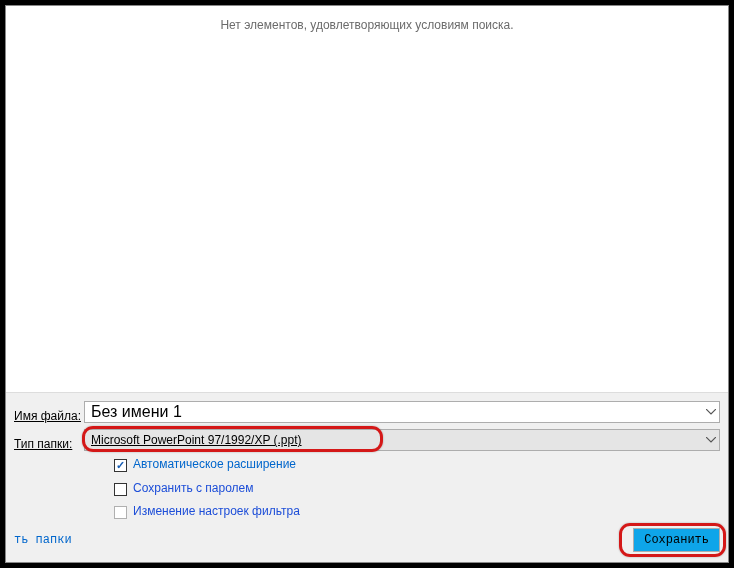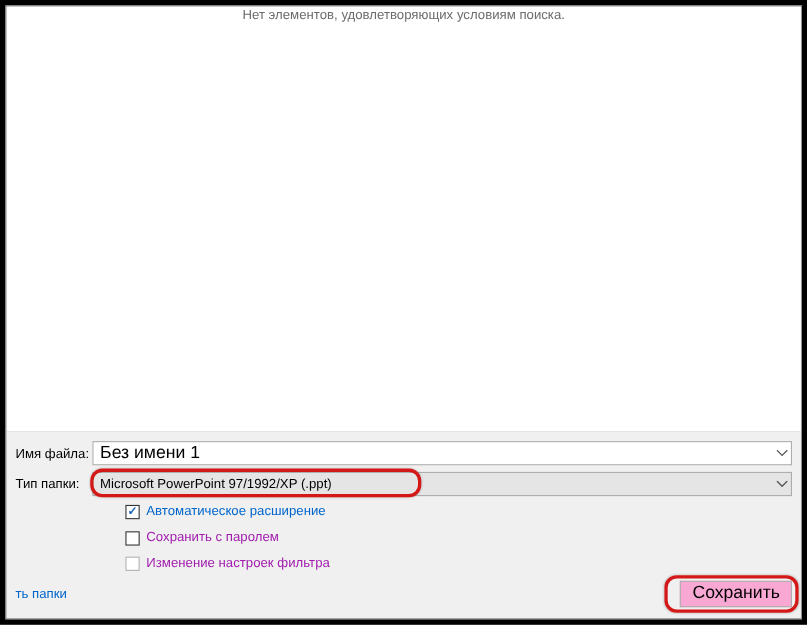--- a/index.html
+++ b/index.html
@@ -19,32 +19,33 @@
       display: flex;
       flex-direction: column;
       overflow: hidden;
     }
     .file-area {
       flex: 1;
       background: #fff;
       display: flex;
       align-items: flex-start;
       justify-content: center;
-      padding-top: 0;
+      padding-top: 12px;
       color: #6b6b6b;
       border-bottom: 1px solid #ddd;
     }
     .bottom-panel {
       background: #f0f0f0;
       padding: 8px 8px 10px 8px;
     }
     .field-row {
       display: flex;
-      align-items: center;
+      align-items: flex-end;
       margin-bottom: 6px;
+      text-decoration: underline;
     }
     .field-label {
       width: 70px;
       text-align: left;
       color: #000;
       padding-right: 4px;
       white-space: nowrap;
     }
     .combo {
       flex: 1;
@@ -116,44 +117,45 @@
       content: "✓";
       font-size: 11px;
       color: #1a5fb4;
       line-height: 1;
       font-weight: bold;
     }
     .checkbox-box.disabled {
       border-color: #b0b0b0;
     }
     .checkbox-label {
-      color: #a21caf;
+      color: #1d4ed8;
       max-width: 180px;
       line-height: 1.3;
     }
     .checkbox-label.link {
       color: #0066cc;
     }
     .button-row {
       display: flex;
       align-items: center;
       margin-top: 6px;
+      font-family: Liberation Mono, monospace;
     }
     .folder-link {
       color: #0066cc;
       white-space: nowrap;
     }
     .spacer { flex: 1; }
     .btn {
       min-width: 86px;
       height: 24px;
-      background: #f9a8d4;
+      background: #0ea5e9;
       border: 1px solid #adadad;
       font-family: inherit;
-      font-size: 16px;
+      font-size: 12px;
       cursor: pointer;
       margin-left: 8px;
       padding: 0 10px;
     }
     .btn-wrap {
       position: relative;
       display: inline-block;
     }
     .highlight-save {
       left: -6px; right: -6px; top: -5px; bottom: -5px;

